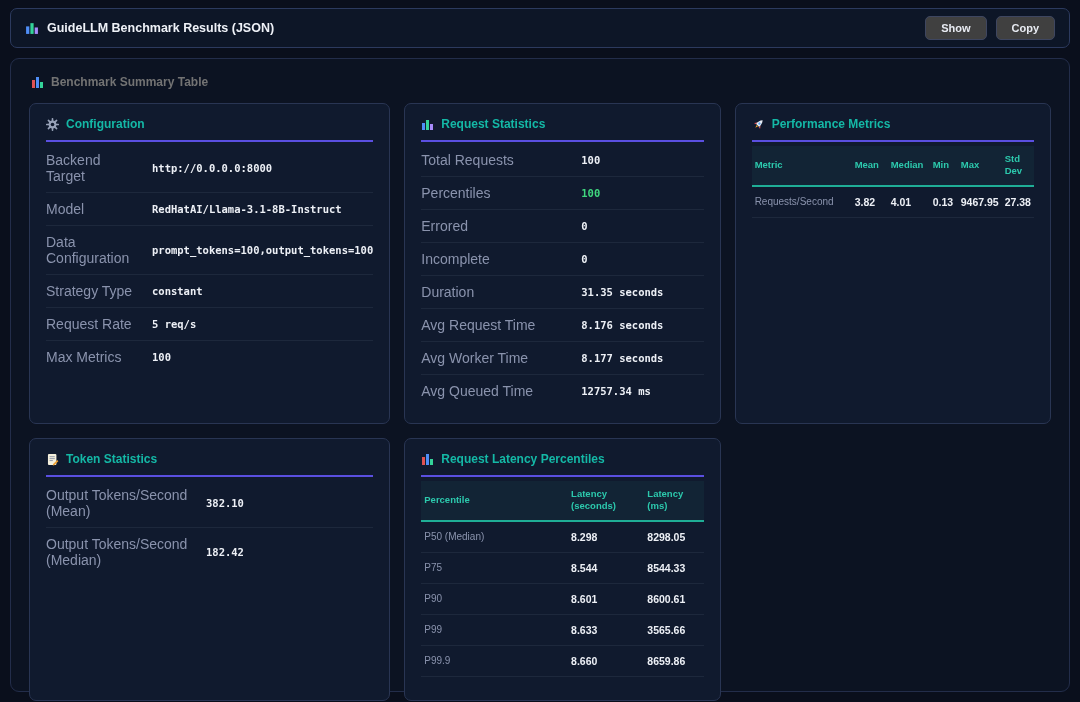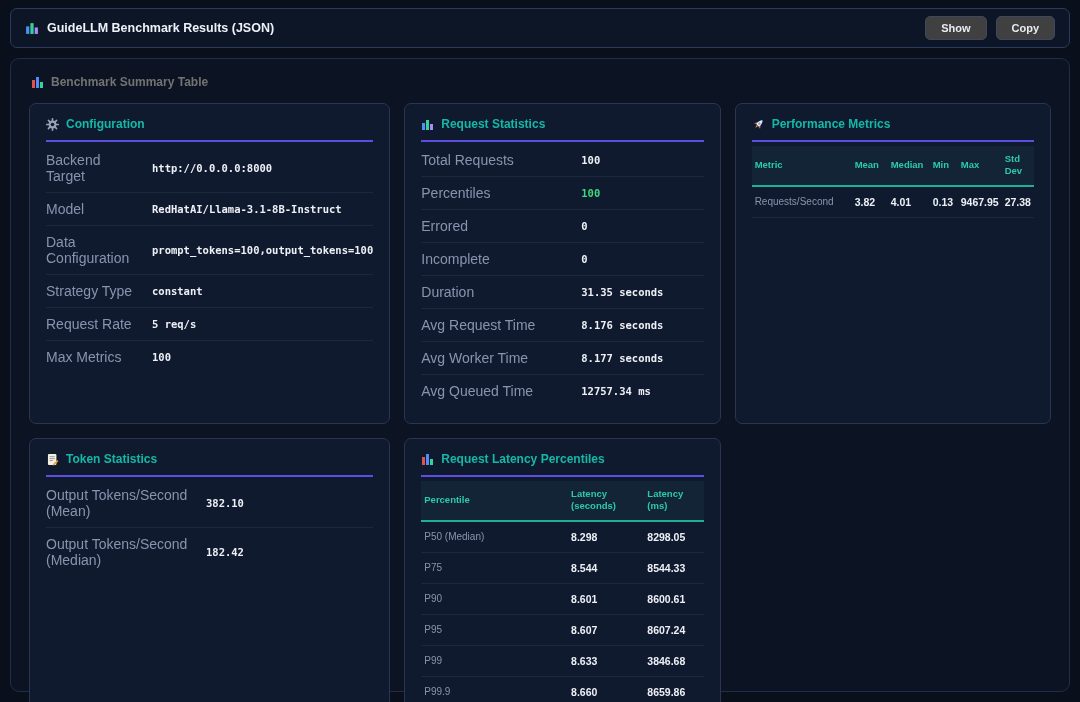--- a/index.html
+++ b/index.html
@@ -282,28 +282,23 @@
             <td class="name">P75</td>
             <td class="num">8.544</td>
             <td class="num">8544.33</td>
           </tr>
           <tr>
             <td class="name">P90</td>
             <td class="num">8.601</td>
             <td class="num">8600.61</td>
           </tr>
           <tr>
-            <td class="name">P95</td>
-            <td class="num">8.607</td>
-            <td class="num">8607.24</td>
-          </tr>
-          <tr>
             <td class="name">P99</td>
             <td class="num">8.633</td>
-            <td class="num">3846.68</td>
+            <td class="num">3565.66</td>
           </tr>
           <tr>
             <td class="name">P99.9</td>
             <td class="num">8.660</td>
             <td class="num">8659.86</td>
           </tr>
         </tbody>
       </table>
     </div>
 

